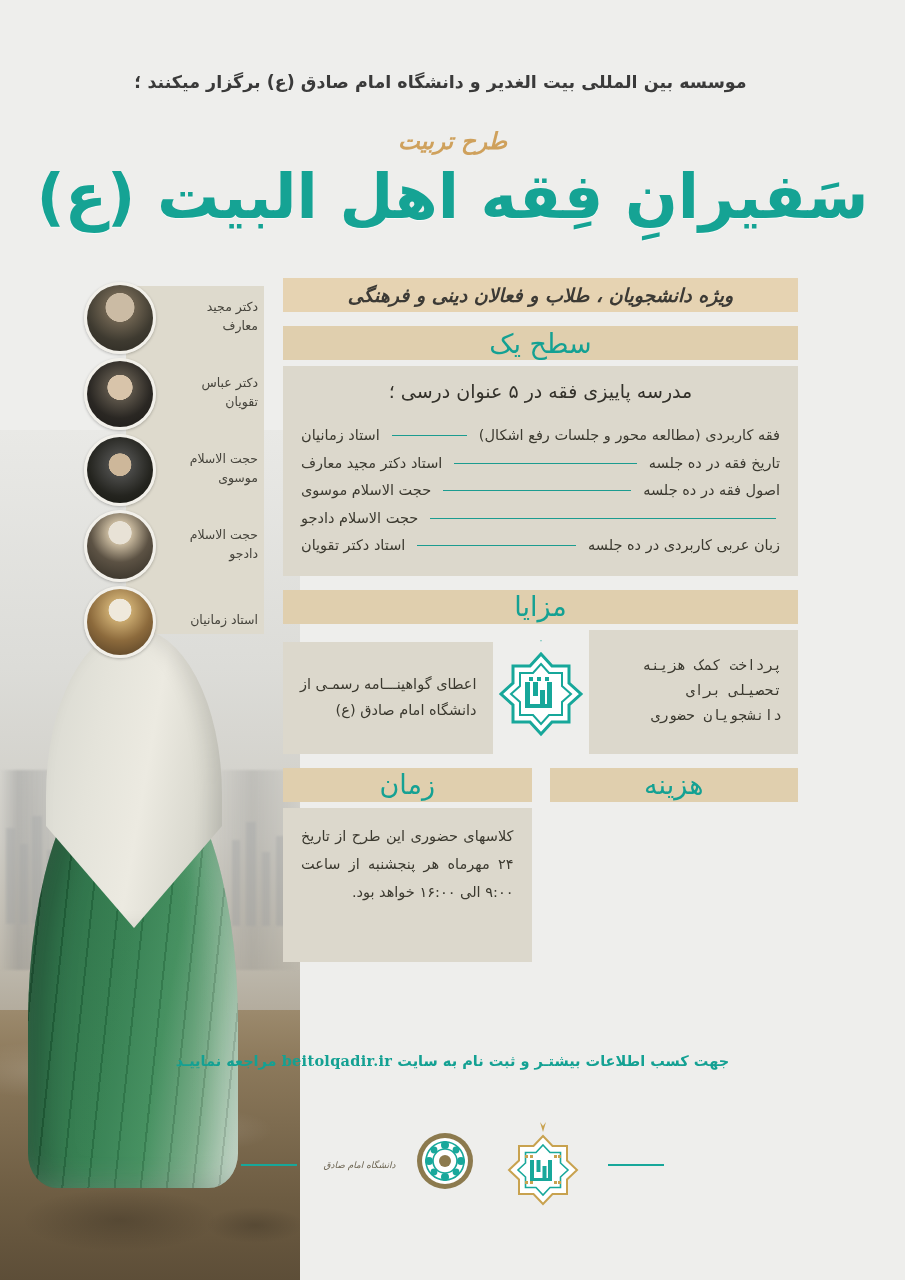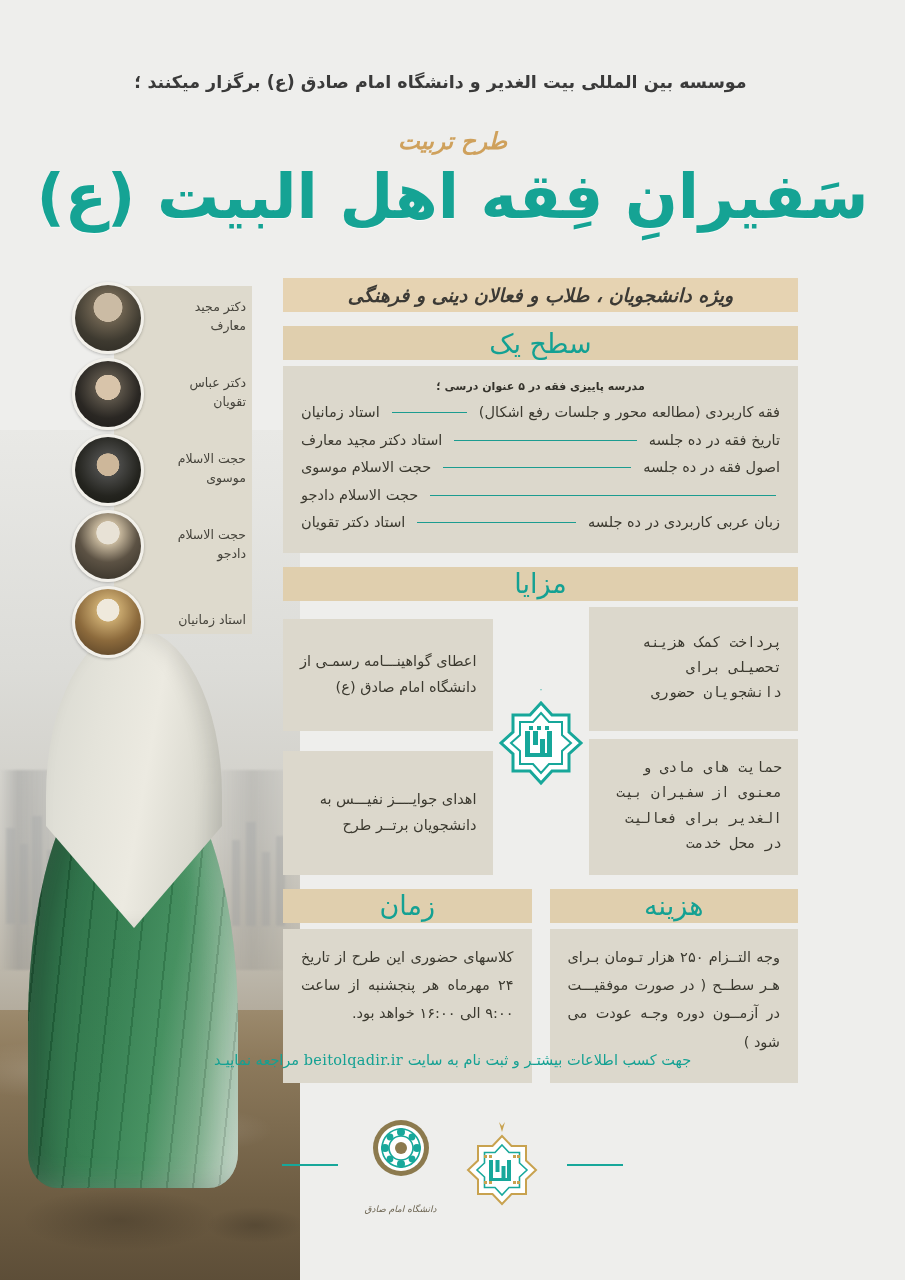--- a/index.html
+++ b/index.html
@@ -55,21 +55,21 @@
     text-shadow:0 1px 0 rgba(255,255,255,.6);}
 
   
   .col{position:absolute;right:107px;top:278px;width:515px;}
   .audience{height:34px;background:#e6d3b2;display:flex;align-items:center;justify-content:center;
     color:#3c3a35;font-size:19px;font-style:italic;font-weight:bold;direction:rtl;letter-spacing:.5px;}
   .sechead{height:34px;background:#e0cfae;margin-top:14px;display:flex;align-items:center;justify-content:center;}
   .sechead span{font-size:27px;font-weight:normal;color:#14a193;direction:rtl;line-height:1;}
   .panel{background:#dcd8cc;margin-top:6px;padding:14px 18px 16px;direction:rtl;color:#3b392f;}
 
-  .course-title{font-size:11px;font-weight:bold;text-align:center;margin-bottom:6px;color:#33312a;}
+  .course-title{font-size:19px;font-weight:normal;text-align:center;margin-bottom:20px;color:#33312a;}
   .course-row{display:flex;align-items:center;gap:8px;font-size:14.5px;line-height:1.9;white-space:nowrap;}
   .course-row .name{flex:0 0 auto;}
   .course-row .lead{flex:1 1 auto;height:0;border-top:1.6px solid #1b9c90;margin:0 4px;min-width:28px;}
   .course-row .who{flex:0 0 auto;}
 
   
   .benefits{position:relative;margin-top:6px;}
   .brow{display:flex;gap:96px;}
   .bbox{flex:1;background:#dcd8cc;min-height:84px;padding:14px 16px;direction:rtl;
     font-size:14.5px;line-height:1.75;color:#3b392f;display:flex;align-items:center;}
@@ -80,43 +80,43 @@
   .center-emblem{position:absolute;left:50%;top:50%;transform:translate(-50%,-50%);
     width:104px;height:104px;display:flex;align-items:center;justify-content:center;}
 
   
   .two{display:flex;gap:18px;margin-top:14px;}
   .half{flex:1;}
   .half .sechead{margin-top:0;}
   .half .panel{min-height:124px;font-size:14.5px;line-height:1.95;text-align:justify;}
 
   .website{position:absolute;top:1052px;left:0;width:905px;text-align:center;
-    font-size:14.5px;font-weight:normal;color:#14a193;direction:rtl;}
+    font-size:14.5px;font-weight:bold;color:#14a193;direction:rtl;}
   .site-url{font-family:"DejaVu Serif","Liberation Serif",serif;letter-spacing:.3px;}
 
   
-  .speakers{position:absolute;left:72px;top:278px;width:180px;text-decoration:underline;}
+  .speakers{position:absolute;left:84px;top:278px;width:180px;text-decoration:underline;}
   .sp-strip{position:absolute;right:0;top:8px;width:138px;height:348px;background:#dedacd;}
   .sp{position:relative;height:76px;display:flex;align-items:center;}
   .sp .ph{position:absolute;left:0;top:4px;width:66px;height:66px;border-radius:50%;
     overflow:hidden;border:3px solid #f2f0ea;box-shadow:0 1px 3px rgba(0,0,0,.25);}
   .sp .nm{position:absolute;right:6px;top:50%;transform:translateY(-50%);
     width:84px;text-align:right;direction:rtl;font-size:12.5px;line-height:1.55;color:#46443c;}
   .ph .sk{position:absolute;inset:0;}
   .p1 .sk{background:radial-gradient(circle at 50% 34%,#cbbba4 0 26%,#6d6250 27%,#3e3a30 62%,#2a2721 100%);}
   .p2 .sk{background:radial-gradient(circle at 50% 40%,#d8c4aa 0 24%,#5a5348 25%,#2a2723 60%,#1a1816 100%);}
   .p3 .sk{background:radial-gradient(circle at 50% 42%,#cdb79a 0 22%,#4a4a48 23%,#24241f 62%,#15150f 100%);}
   .p4 .sk{background:radial-gradient(circle at 50% 30%,#e8e2d6 0 20%,#c6b79c 21%,#5c5244 52%,#2e2a22 100%);}
   .p5 .sk{background:radial-gradient(circle at 50% 32%,#efe9dc 0 20%,#c8a86e 21%,#8c6a3c 55%,#4e3a22 100%);}
 
   
   .footer{position:absolute;top:1100px;left:0;width:905px;height:130px;
     display:flex;align-items:center;justify-content:center;gap:26px;}
   .frule{width:56px;height:0;border-top:2px solid #17a79a;}
-  .logo-wrap{display:flex;flex-direction:column;align-items:center;gap:16px;}
+  .logo-wrap{display:flex;align-items:center;gap:16px;}
   .logo-cap{font-size:9px;color:#6b6350;direction:rtl;font-style:italic;}
 </style>
 </head>
 <body>
 
 <div class="poster">
 
   <div class="bg-photo">
     <div class="sky"></div>
     <div class="cityband">
@@ -226,24 +226,20 @@
       </div>
     </div>
 
     <div class="sechead">
       <span>مزایا</span>
     </div>
     <div class="benefits">
       <div class="brow">
         <div class="bbox l">پرداخت کمک هزینه تحصیلی برای دانشجویان حضوری</div>
         <div class="bbox r">اعطای گواهینـــامه رسمـی از دانشگاه امام صادق (ع)</div>
-      </div>
-      <div class="brow second">
-        <div class="bbox l">حمایت های مادی و معنوی از سفیران بیت الغدیر برای فعالیت در محل خدمت</div>
-        <div class="bbox r">اهدای جوایــــز نفیـــس به دانشجویان برتــر طرح</div>
       </div>
       <div class="center-emblem">
         <svg width="104" height="104" viewBox="0 0 104 104" aria-hidden="true">
           <g transform="translate(52,54)">
             <path d="M0,-40 L11,-28 L28,-28 L28,-11 L40,0 L28,11 L28,28 L11,28 L0,40 L-11,28 L-28,28 L-28,11 L-40,0 L-28,-11 L-28,-28 L-11,-28 Z" fill="#ffffff" stroke="#17a79a" stroke-width="3"></path>
             <path d="M0,-30 L8,-21 L21,-21 L21,-8 L30,0 L21,8 L21,21 L8,21 L0,30 L-8,21 L-21,21 L-21,8 L-30,0 L-21,-8 L-21,-21 L-8,-21 Z" fill="none" stroke="#17a79a" stroke-width="2"></path>
             <g fill="#17a79a">
               <rect x="-16" y="-12" width="5" height="22"></rect>
               <rect x="-8" y="-12" width="5" height="14"></rect>
               <rect x="-1" y="-4" width="5" height="14"></rect>
@@ -257,21 +253,20 @@
           <path d="M52,2 L49,-9 L52,-5 L55,-9 Z" fill="#17a79a"></path>
         </svg>
       </div>
     </div>
 
     <div class="two">
       <div class="half">
         <div class="sechead">
           <span>هزینه</span>
         </div>
-        <div class="panel">وجه التــزام ۲۵۰ هزار تـومان بـرای هـر سطــح ( در صورت موفقیـــت در آزمــون دوره وجـه عودت می شود )</div>
       </div>
       <div class="half">
         <div class="sechead">
           <span>زمان</span>
         </div>
         <div class="panel">کلاسهای حضوری این طرح از تاریخ ۲۴ مهرماه هر پنجشنبه از ساعت ۹:۰۰ الی ۱۶:۰۰ خواهد بود.</div>
       </div>
     </div>
 
   </div>

